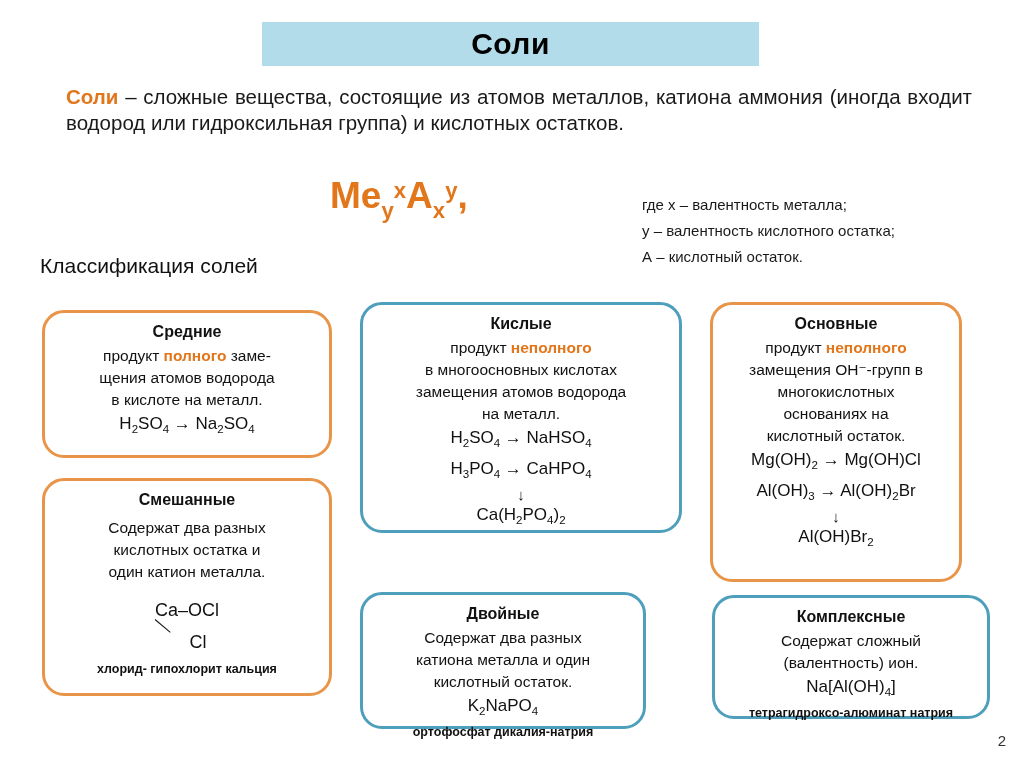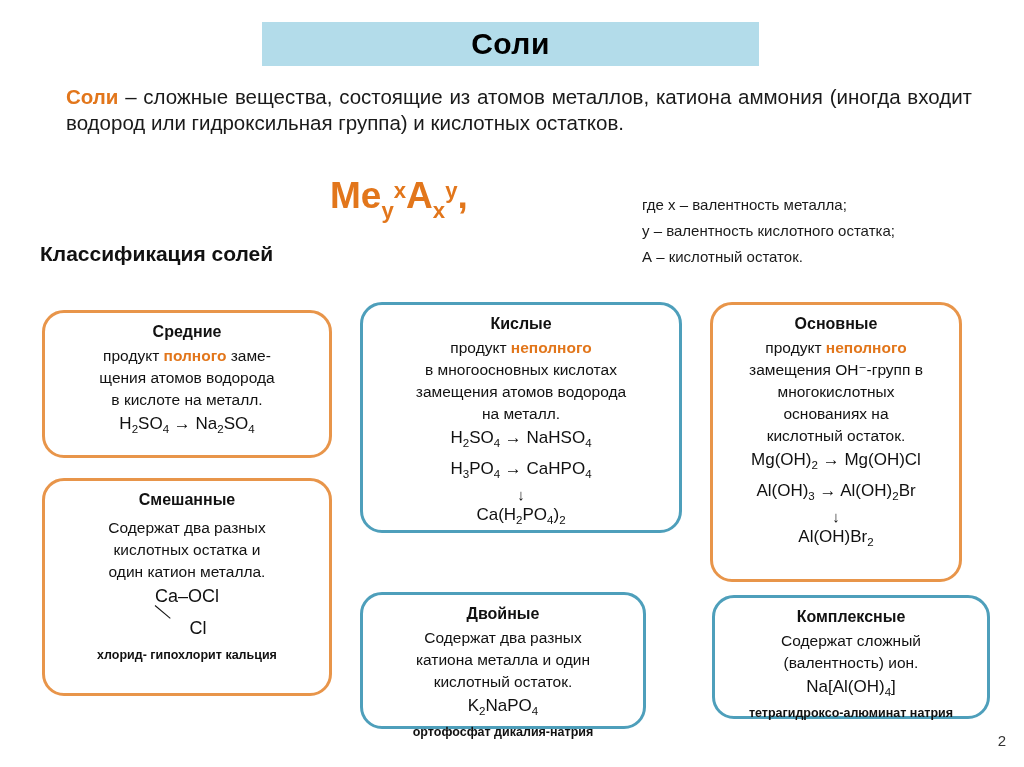--- a/index.html
+++ b/index.html
@@ -42,22 +42,22 @@
   .gen-formula sup{font-size:0.6em;vertical-align:0.45em;}
 
   
   .legend{
     position:absolute;left:642px;top:192px;width:340px;
     font-size:15px;line-height:26px;color:#1a1a1a;
   }
 
   
   .section-heading{
-    position:absolute;left:40px;top:242px;
-    font-size:21px;font-weight:bold;color:#111111;
+    position:absolute;left:40px;top:254px;
+    font-size:21px;font-weight:normal;color:#111111;
   }
 
   
   .box{
     position:absolute;
     box-sizing:border-box;
     border:3px solid #e8954a;
     border-radius:22px;
     background:#ffffff;
     text-align:center;
@@ -78,21 +78,21 @@
 
   
   #box-srednie   {left:42px;  top:310px; width:290px; height:148px;}
   #box-smeshannye{left:42px;  top:478px; width:290px; height:218px;}
   #box-kislye    {left:360px; top:302px; width:322px; height:231px;}
   #box-dvoynye   {left:360px; top:592px; width:286px; height:137px;}
   #box-osnovnye  {left:710px; top:302px; width:252px; height:280px;}
   #box-kompleksnye{left:712px; top:595px; width:278px; height:124px;}
 
   
-  .ca-ocl{position:relative;height:62px;margin-top:2px;}
+  .ca-ocl{position:relative;height:62px;margin-top:16px;}
   .ca-ocl .line1{position:absolute;left:0;right:0;top:0;font-size:18px;}
   .ca-ocl .line2{position:absolute;left:0;right:0;top:32px;font-size:18px;padding-left:22px;}
   .ca-ocl .slash{
     position:absolute;left:50%;margin-left:-32px;top:20px;
     width:16px;height:16px;
   }
   .ca-ocl .slash:after{
     content:"";position:absolute;left:0;top:0;width:20px;height:1px;
     background:#111;transform:rotate(40deg);transform-origin:left center;
   }

